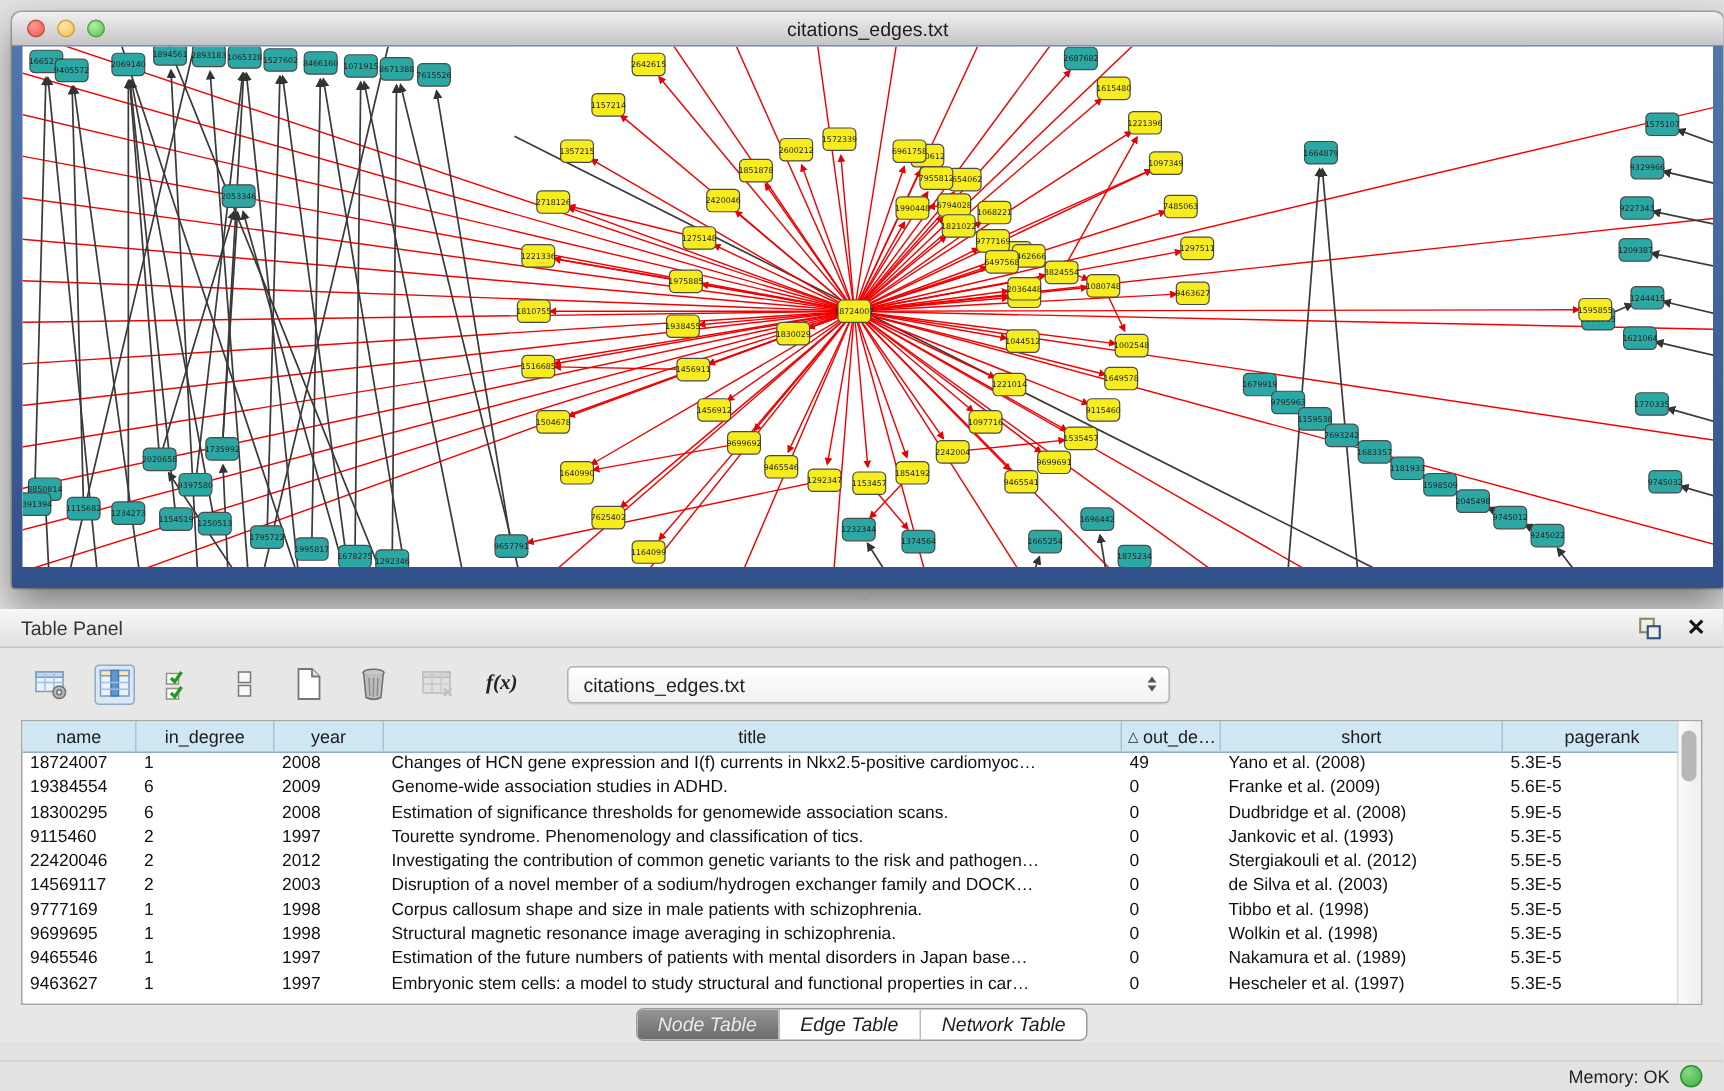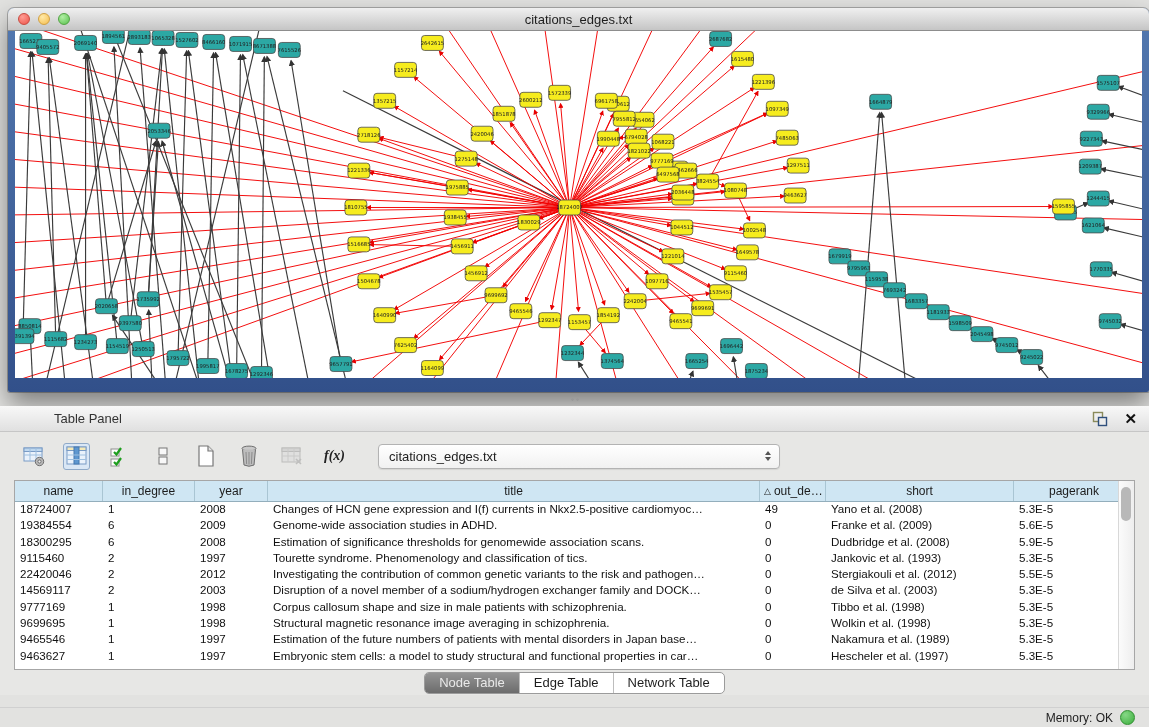--- a/index.html
+++ b/index.html
@@ -26,21 +26,21 @@
   .splitter{position:absolute;left:0;top:392px;width:1149px;height:14px;}
   .grip{position:absolute;left:570px;top:5px;width:10px;height:5px;
     background:radial-gradient(circle,#9a9a9a 1px,transparent 1.5px);
     background-size:5px 5px;}
 
   
   .table-panel{position:absolute;left:0;top:406px;width:1149px;height:289px;background:#E7E7E5;}
   .panel-header{height:26px;background:linear-gradient(#F8F8F8,#E0E0E0);
     border-bottom:1px solid #C6C6C6;display:flex;align-items:center;
     padding:0 12px 0 14px;box-sizing:border-box;}
-  .panel-title{font-size:13px;color:#333;flex:1;margin-left:40px;}
+  .panel-title{font-size:13px;color:#333;flex:1;}
   .float-ic{display:flex;align-items:center;margin-right:16px;}
   .close-ic{font-size:15px;font-weight:bold;color:#111;line-height:1;}
 
   .toolbar{height:48px;display:flex;align-items:center;padding-left:20px;gap:10px;}
   .tbtn{width:27px;height:27px;margin-right:6px;display:flex;align-items:center;justify-content:center;box-sizing:border-box;}
   .tbtn.pressed{border:1px solid #8FA9C8;background:#DAE7F5;border-radius:3px;}
   .fx{font-family:"Liberation Serif",serif;font-style:italic;font-weight:bold;font-size:14px;color:#222;}
   .combo{margin-left:14px;width:388px;height:23px;background:linear-gradient(#FFFFFF,#F1F1F1);
     border:1px solid #B3B3B3;border-radius:4px;display:flex;align-items:center;
     padding:0 6px;font-size:13px;color:#222;box-shadow:0 1px 1px rgba(0,0,0,.08);}
@@ -53,31 +53,31 @@
   .tablewrap{position:absolute;left:14px;top:74px;width:1121px;height:190px;
     background:#fff;border:1px solid #A6A6A6;box-sizing:border-box;}
   .thead{display:flex;height:20px;background:#CFE6F3;border-bottom:1px solid #93AEBC;}
   .hcell{border-right:1px solid #A9C5D3;display:flex;align-items:center;justify-content:center;
     font-size:12px;color:#1c1c1c;box-sizing:border-box;overflow:hidden;white-space:nowrap;}
   .hcell.sorted{justify-content:flex-start;padding-left:4px;}
   .sortico{font-size:9px;margin-right:3px;color:#222;}
   .tbody{position:absolute;left:0;right:15px;top:20px;bottom:0;overflow:hidden;}
   .trow{display:flex;height:16.3px;line-height:16.3px;font-size:11.6px;color:#101010;}
   .cell{box-sizing:border-box;padding-left:5px;white-space:nowrap;overflow:hidden;}
-  .c0{width:88px;} .c1{width:92px;} .c2{width:73px;} .c3{width:492px;}
+  .c0{width:76px;} .c1{width:92px;} .c2{width:73px;} .c3{width:492px;}
   .c4{width:66px;} .c5{width:188px;} .c6{flex:1;}
   .hcell.c6{border-right:none;}
   .vscroll{position:absolute;right:0;top:0;bottom:0;width:15px;
     background:linear-gradient(90deg,#FBFBFB,#EEEEEE);border-left:1px solid #D8D8D8;}
   .thumb{position:absolute;left:2px;top:6px;width:10px;height:34px;border-radius:5px;background:#B8B8B8;}
 
   
   .tabsbar{position:absolute;left:0;top:266px;width:100%;display:flex;justify-content:center;}
   .segmented{display:flex;border:1px solid #9B9B9B;border-radius:5px;overflow:hidden;background:#fff;}
-  .seg{padding:2px 14px 3px;font-size:13px;color:#1d1d1d;border-left:1px solid #BDBDBD;}
+  .seg{padding:2px 14px 3px;font-size:13px;color:#1d1d1d;border-left:1px solid #BDBDBD;font-style:italic;}
   .seg:first-child{border-left:none;}
   .seg.active{background:linear-gradient(#949494,#6C6C6C);color:#E9E9E9;}
 
   
   .statusbar{position:absolute;left:0;bottom:0;width:100%;height:20px;box-sizing:border-box;
     border-top:1px solid #D0D0D0;background:#E2E2E0;display:flex;align-items:center;
     justify-content:flex-end;padding-right:14px;font-size:12px;color:#222;}
   .statusdot{width:13px;height:13px;border-radius:50%;margin-left:7px;
     background:radial-gradient(circle at 35% 30%,#86D886,#3CAE3C);border:1px solid #2F8F2F;}
 </style>

